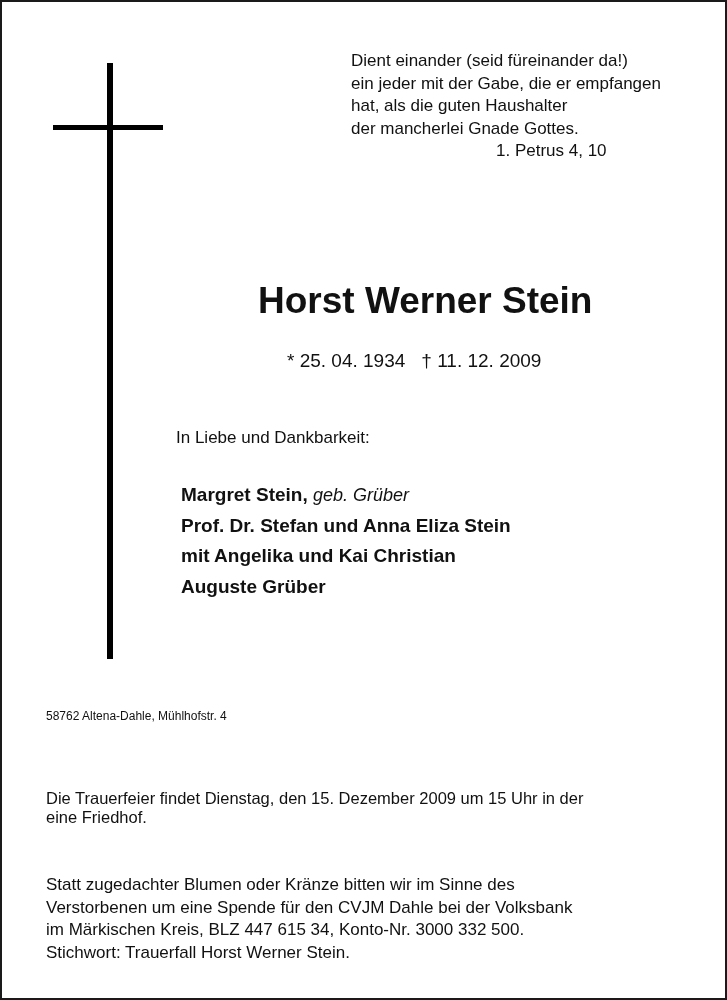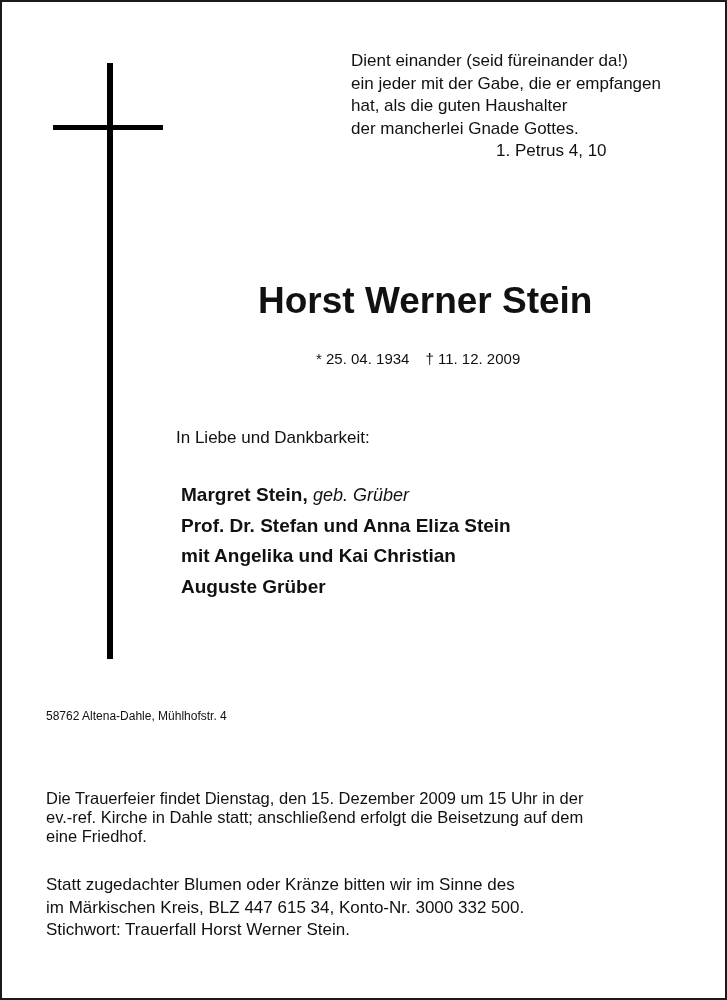--- a/index.html
+++ b/index.html
@@ -5,21 +5,21 @@
   html, body { margin: 0; padding: 0; background: #ffffff; }
   body { width: 727px; height: 1000px; position: relative; overflow: hidden;
          font-family: "Liberation Sans", sans-serif; color: #111111; }
   .frame { position: absolute; left: 0; top: 0; width: 723px; height: 996px;
            border: 2px solid #1a1a1a; }
   .cross-v { position: absolute; left: 107px; top: 63px; width: 6px; height: 596px; background: #000; }
   .cross-h { position: absolute; left: 53px; top: 125px; width: 110px; height: 5px; background: #000; }
   .verse { position: absolute; left: 351px; top: 50px; font-size: 17px; line-height: 22.5px; }
   .verse .ref { padding-left: 145px; }
   .name { position: absolute; left: 258px; top: 280px; font-size: 37px; font-weight: bold; letter-spacing: 0px; }
-  .dates { position: absolute; left: 316px; top: 350px; font-size: 15px; }
+  .dates { position: absolute; left: 287px; top: 350px; font-size: 19px; }
   .dates .sep { display: inline-block; width: 16px; }
   .intro { position: absolute; left: 176px; top: 428px; font-size: 17px; }
   .family { position: absolute; left: 181px; top: 480px; font-size: 19px; font-weight: bold; line-height: 30.5px; }
   .family .normal { font-weight: normal; font-size: 18px; font-style: italic; }
   .address { position: absolute; left: 46px; top: 709px; font-size: 12px; }
   .service { position: absolute; left: 46px; top: 789px; font-size: 16.5px; line-height: 19px; width: 650px; }
   .donation { position: absolute; left: 46px; top: 874px; font-size: 17px; line-height: 22.5px; width: 650px; }
   .line { display: block; white-space: nowrap; }
 </style>
 </head>
@@ -55,21 +55,21 @@
   </span>
   <span class="line">Prof. Dr. Stefan und Anna Eliza Stein</span>
   <span class="line">mit Angelika und Kai Christian</span>
   <span class="line">Auguste Grüber</span>
 </div>
 
 <div class="address">58762 Altena-Dahle, Mühlhofstr. 4</div>
 
 <div class="service">
   <span class="line">Die Trauerfeier findet Dienstag, den 15. Dezember 2009 um 15 Uhr in der</span>
-  <span class="line">ev.-ref. Kirche in Dahle statt; anschließend erfolgt die Beisetzung auf dem</span>
   <span class="line">eine Friedhof.</span>
 </div>
 
 <div class="donation">
   <span class="line">Statt zugedachter Blumen oder Kränze bitten wir im Sinne des</span>
+  <span class="line">Verstorbenen um eine Spende für den CVJM Dahle bei der Volksbank</span>
   <span class="line">im Märkischen Kreis, BLZ 447 615 34, Konto-Nr. 3000 332 500.</span>
   <span class="line">Stichwort: Trauerfall Horst Werner Stein.</span>
 </div>
 
 </body></html>

